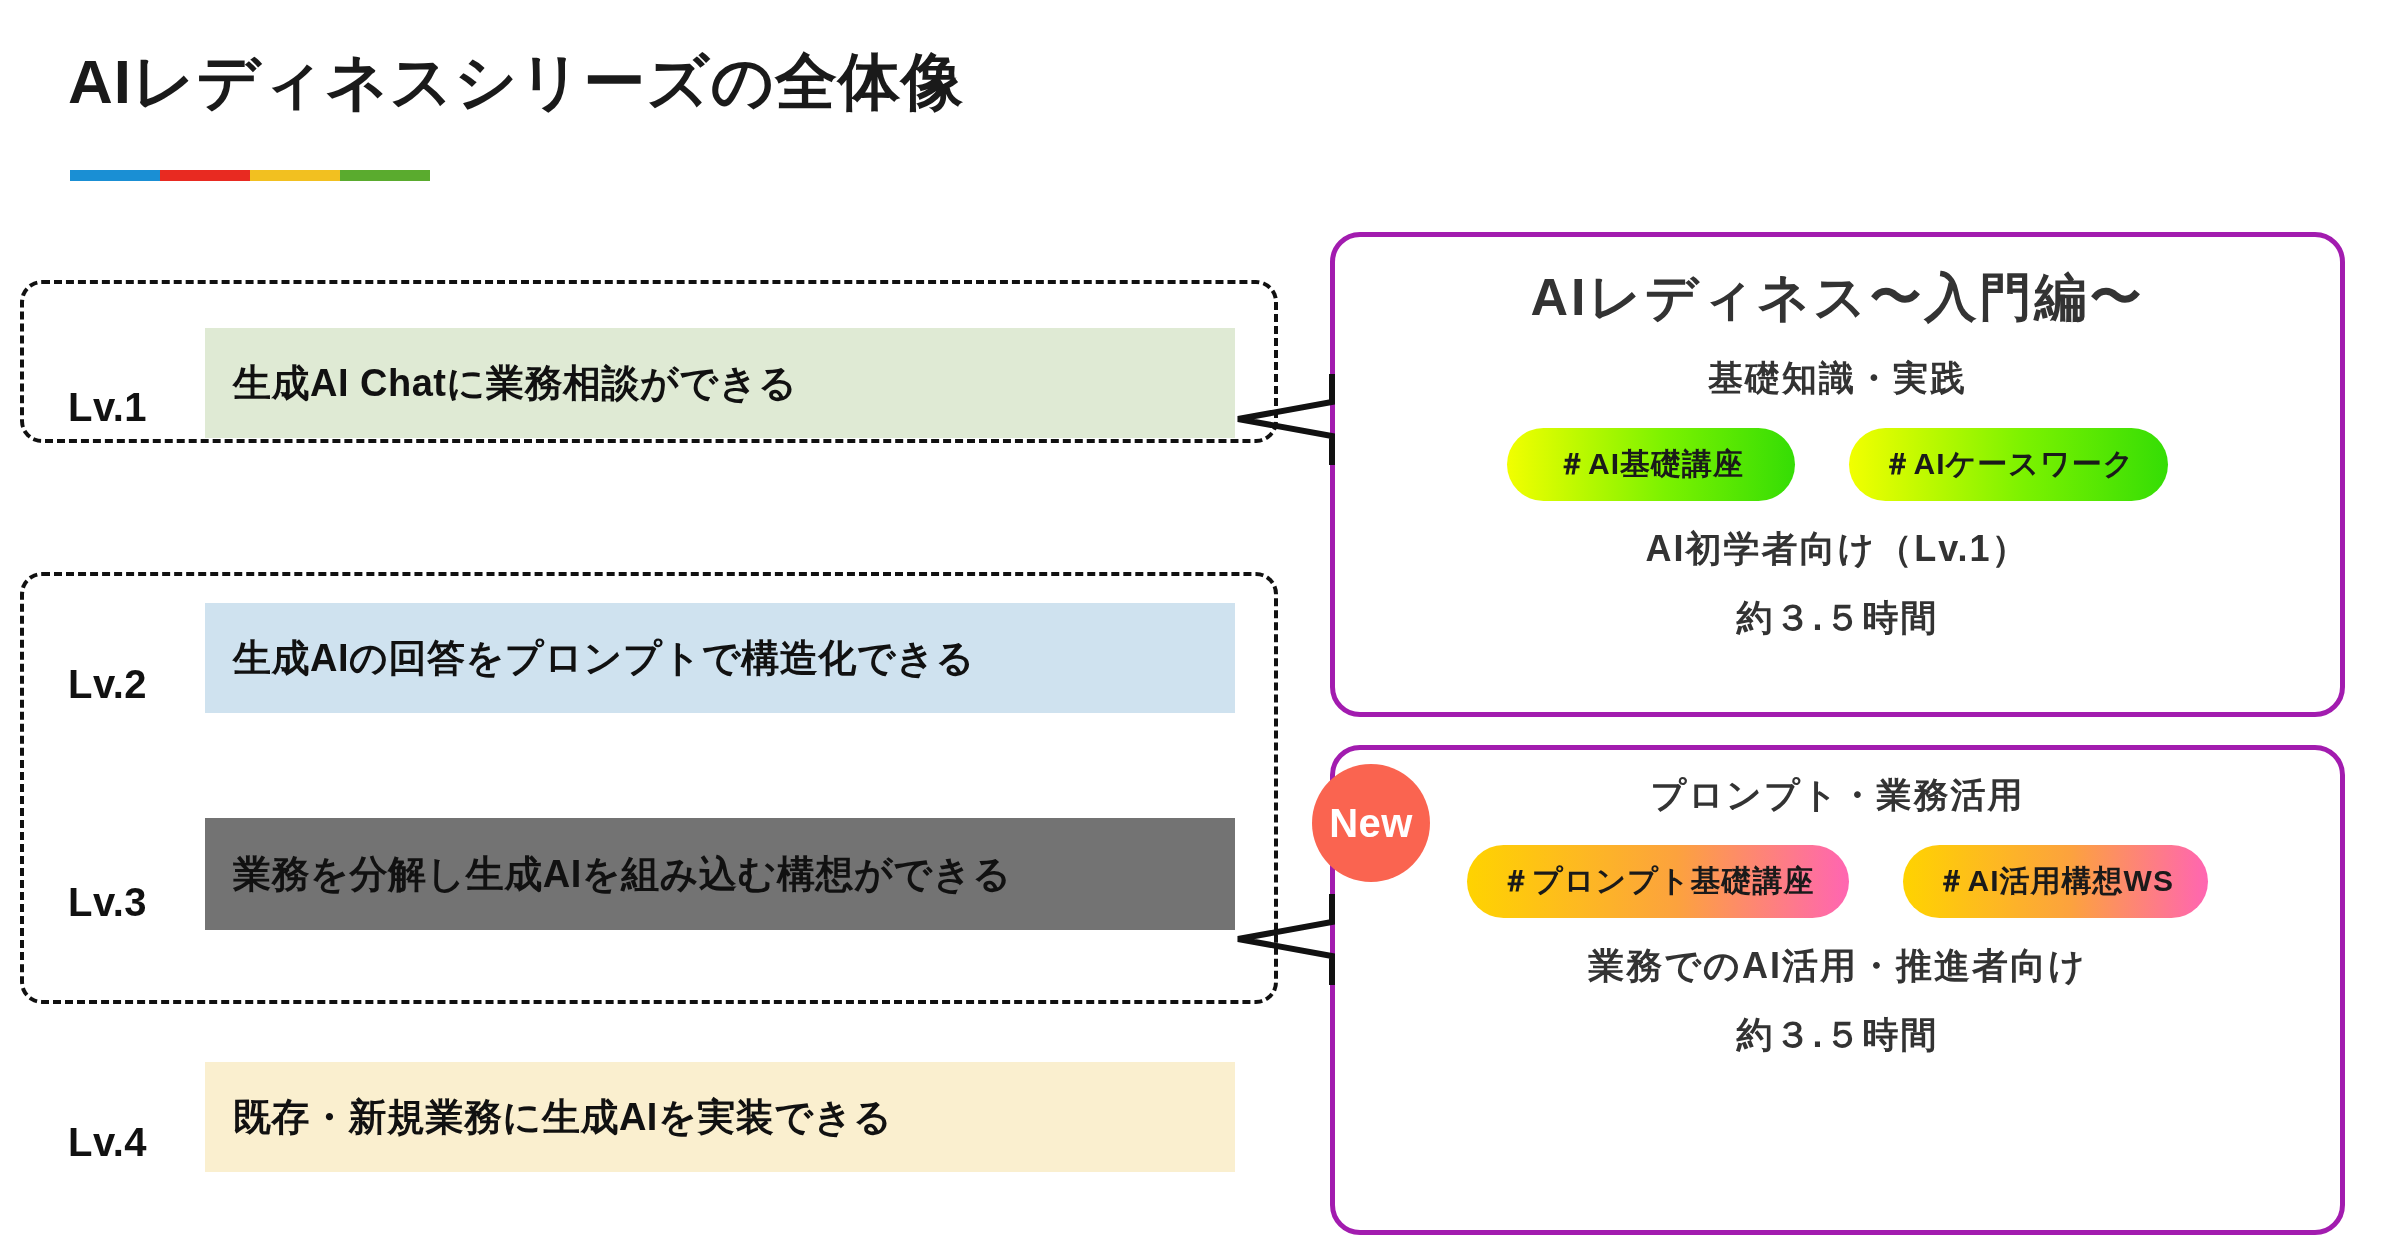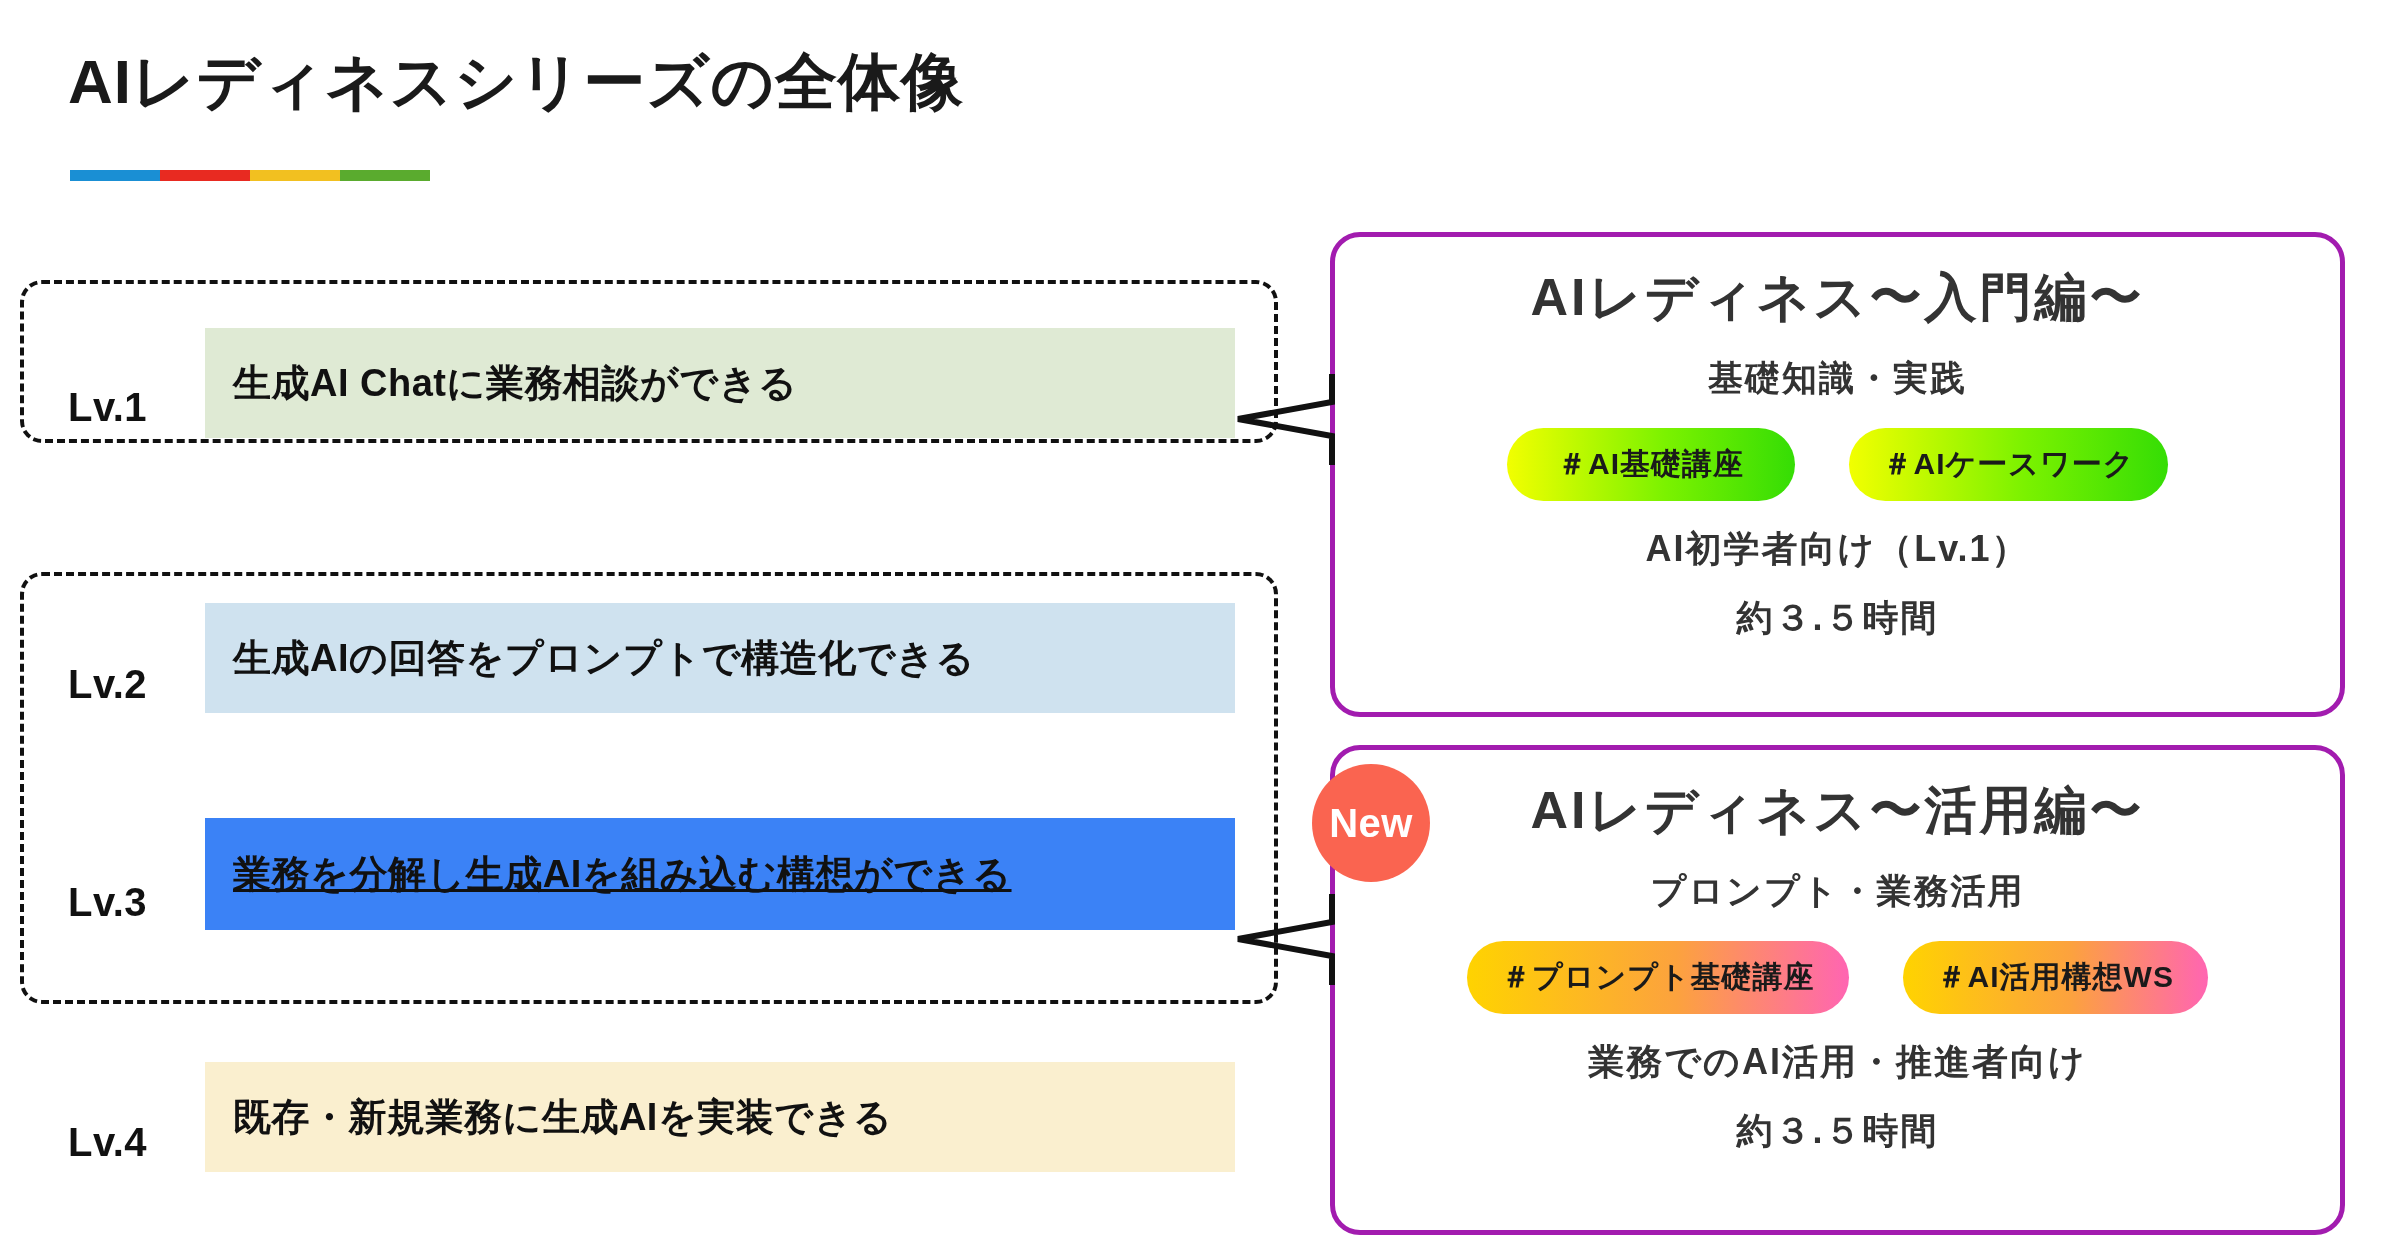--- a/index.html
+++ b/index.html
@@ -138,21 +138,21 @@
     <div class="dashed-box box-lv1"></div>
     <div class="dashed-box box-lv23"></div>
 
     <div class="lv-label label-1">Lv.1</div>
     <div class="lv-band band-1" style="background: rgb(223, 234, 212);">生成AI Chatに業務相談ができる</div>
 
     <div class="lv-label label-2">Lv.2</div>
     <div class="lv-band band-2" style="background: rgb(207, 226, 239);">生成AIの回答をプロンプトで構造化できる</div>
 
     <div class="lv-label label-3">Lv.3</div>
-    <div class="lv-band band-3" style="background: #3b82f6; text-decoration: underline;">業務を分解し生成AIを組み込む構想ができる</div>
+    <div class="lv-band band-3" style="background: #737373;">業務を分解し生成AIを組み込む構想ができる</div>
 
     <div class="lv-label label-4">Lv.4</div>
     <div class="lv-band band-4" style="background: rgb(250, 239, 207);">既存・新規業務に生成AIを実装できる</div>
   </div>
 
   <svg class="connector conn-1" width="110" height="95" viewBox="0 0 110 95">
     <polyline points="100,2 100,30 6,47 100,64 100,93" fill="none" stroke="#111" stroke-width="6" stroke-linejoin="miter"></polyline>
   </svg>
   <svg class="connector conn-2" width="110" height="95" viewBox="0 0 110 95">
     <polyline points="100,2 100,30 6,47 100,64 100,93" fill="none" stroke="#111" stroke-width="6" stroke-linejoin="miter"></polyline>
@@ -164,21 +164,20 @@
     <div class="pill-row">
       <div class="pill pill-green">＃AI基礎講座</div>
       <div class="pill pill-green">＃AIケースワーク</div>
     </div>
     <div class="card-line">AI初学者向け（Lv.1）</div>
     <div class="card-line tight">約３.５時間</div>
   </div>
 
   <div class="new-badge" style="background: rgb(250, 100, 80);">New</div>
   <div class="card card-advanced">
-    <div class="card-title">AIレディネス〜活用編〜</div>
     <div class="card-subtitle">プロンプト・業務活用</div>
     <div class="pill-row">
       <div class="pill pill-pink">＃プロンプト基礎講座</div>
       <div class="pill pill-pink">＃AI活用構想WS</div>
     </div>
     <div class="card-line">業務でのAI活用・推進者向け</div>
     <div class="card-line tight">約３.５時間</div>
   </div>
 
 </div>

